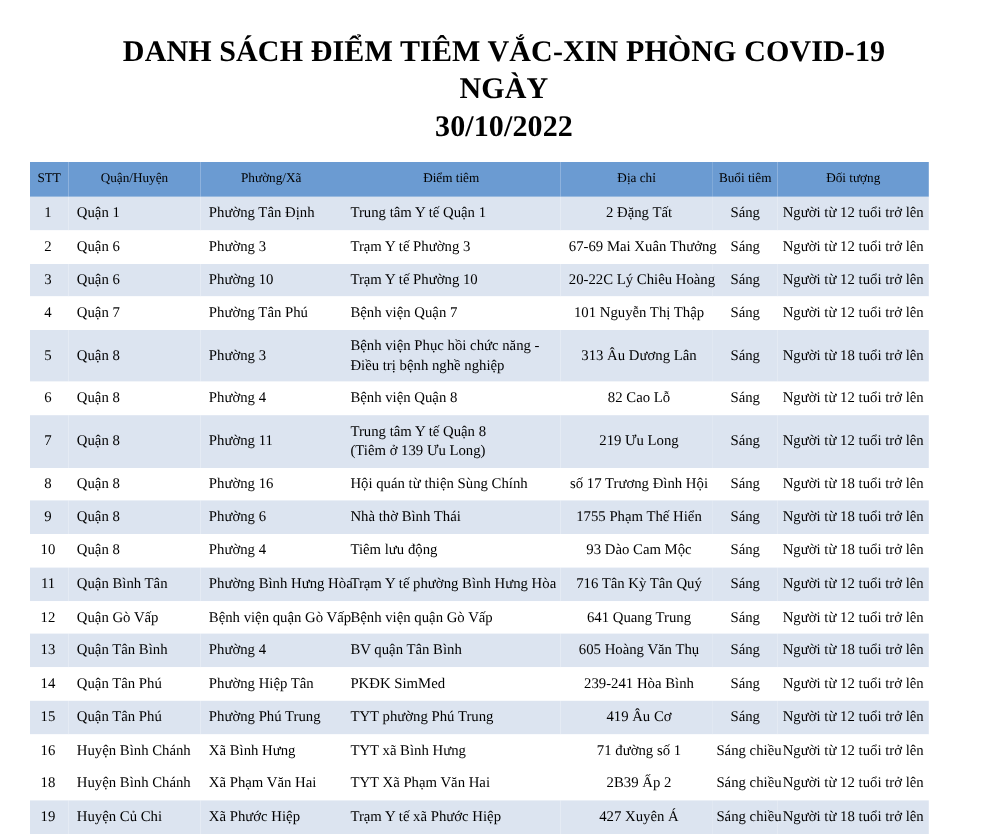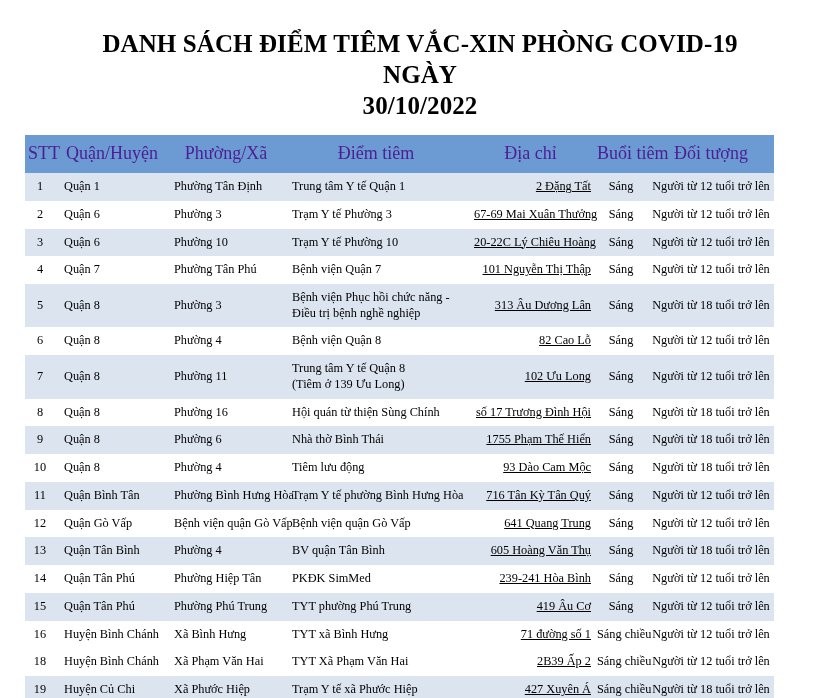--- a/index.html
+++ b/index.html
@@ -53,23 +53,23 @@
   table.vaccine-table col.c-stt      { width: 32px; }
   table.vaccine-table col.c-district { width: 110px; }
   table.vaccine-table col.c-ward     { width: 118px; }
   table.vaccine-table col.c-site     { width: 182px; }
   table.vaccine-table col.c-address  { width: 127px; }
   table.vaccine-table col.c-session  { width: 54px; }
   table.vaccine-table col.c-target   { width: 126px; }
 
   thead th {
     background: #6b9bd2;
-    color: #4c1d95;
+    color: #000000;
     font-weight: normal;
-    font-size: 18px;
+    font-size: 11px;
     padding: 7px 3px 8px 3px;
     text-align: center;
     vertical-align: middle;
     white-space: nowrap;
     border: 0;
   }
 
   tbody td {
     padding: 6px 3px 6px 3px;
     vertical-align: middle;
@@ -79,21 +79,21 @@
   }
 
   tbody tr.shaded td { background: #dce4f0; }
   tbody tr.plain  td { background: #ffffff; }
 
   
   td.col-stt      { text-align: center; padding-right: 5px; }
   td.col-district { text-align: left;  padding-left: 7px; }
   td.col-ward     { text-align: left;  padding-left: 7px; margin-left: 36px; }
   td.col-site     { text-align: left;  padding-left: 7px; }
-  td.col-address  { text-align: right;  padding-left: 7px; text-decoration: underline; }
+  td.col-address  { text-align: center;  padding-left: 7px; }
   td.col-session  { text-align: center; }
   td.col-target   { text-align: center; }
 
   
   td .line2 { display: block; }
 
   tbody tr.tall td { padding-top: 6px; padding-bottom: 6px; }
 </style>
 </head>
 <body>
@@ -181,21 +181,21 @@
             <td class="col-site">Bệnh viện Quận 8</td>
             <td class="col-address">82 Cao Lỗ</td>
             <td class="col-session">Sáng</td>
             <td class="col-target">Người từ 12 tuổi trở lên</td>
           </tr>
           <tr class="shaded tall">
             <td class="col-stt">7</td>
             <td class="col-district">Quận 8</td>
             <td class="col-ward">Phường 11</td>
             <td class="col-site"><span>Trung tâm Y tế Quận 8</span><span class="line2">(Tiêm ở 139 Ưu Long)</span></td>
-            <td class="col-address">102 Ưu Long</td>
+            <td class="col-address">219 Ưu Long</td>
             <td class="col-session">Sáng</td>
             <td class="col-target">Người từ 12 tuổi trở lên</td>
           </tr>
           <tr class="plain">
             <td class="col-stt">8</td>
             <td class="col-district">Quận 8</td>
             <td class="col-ward">Phường 16</td>
             <td class="col-site">Hội quán từ thiện Sùng Chính</td>
             <td class="col-address">số 17 Trương Đình Hội</td>
             <td class="col-session">Sáng</td>

